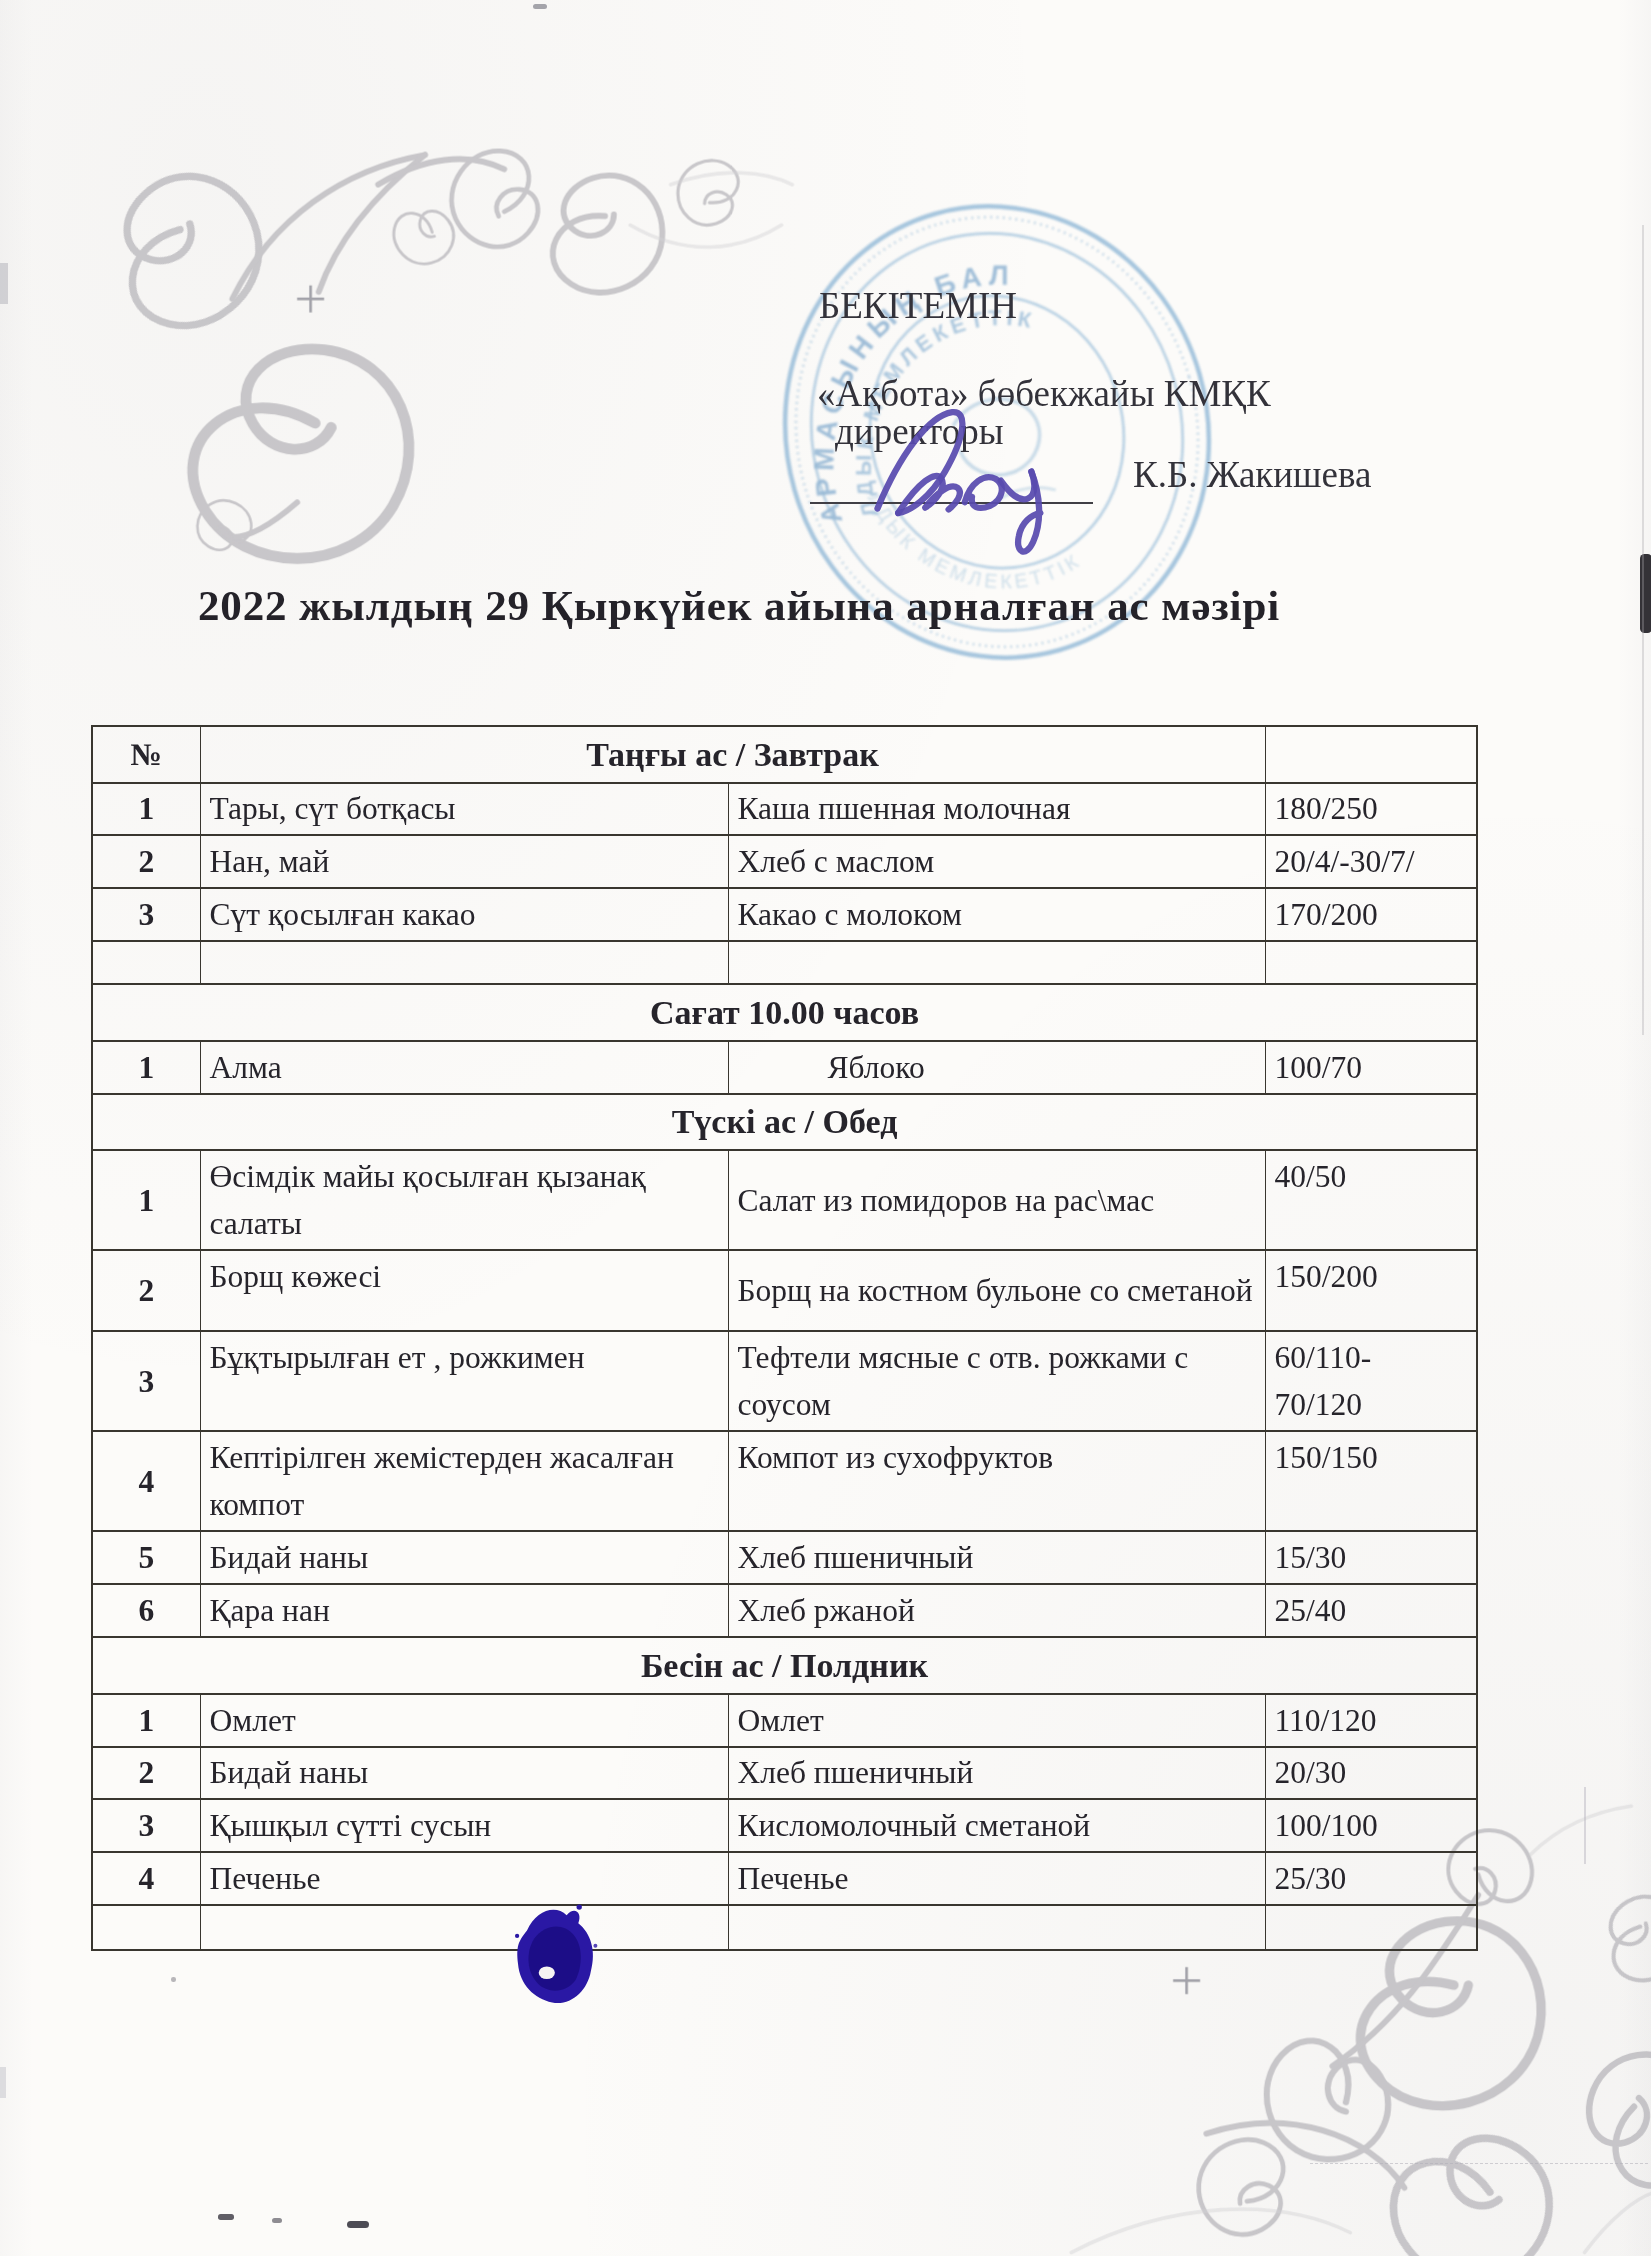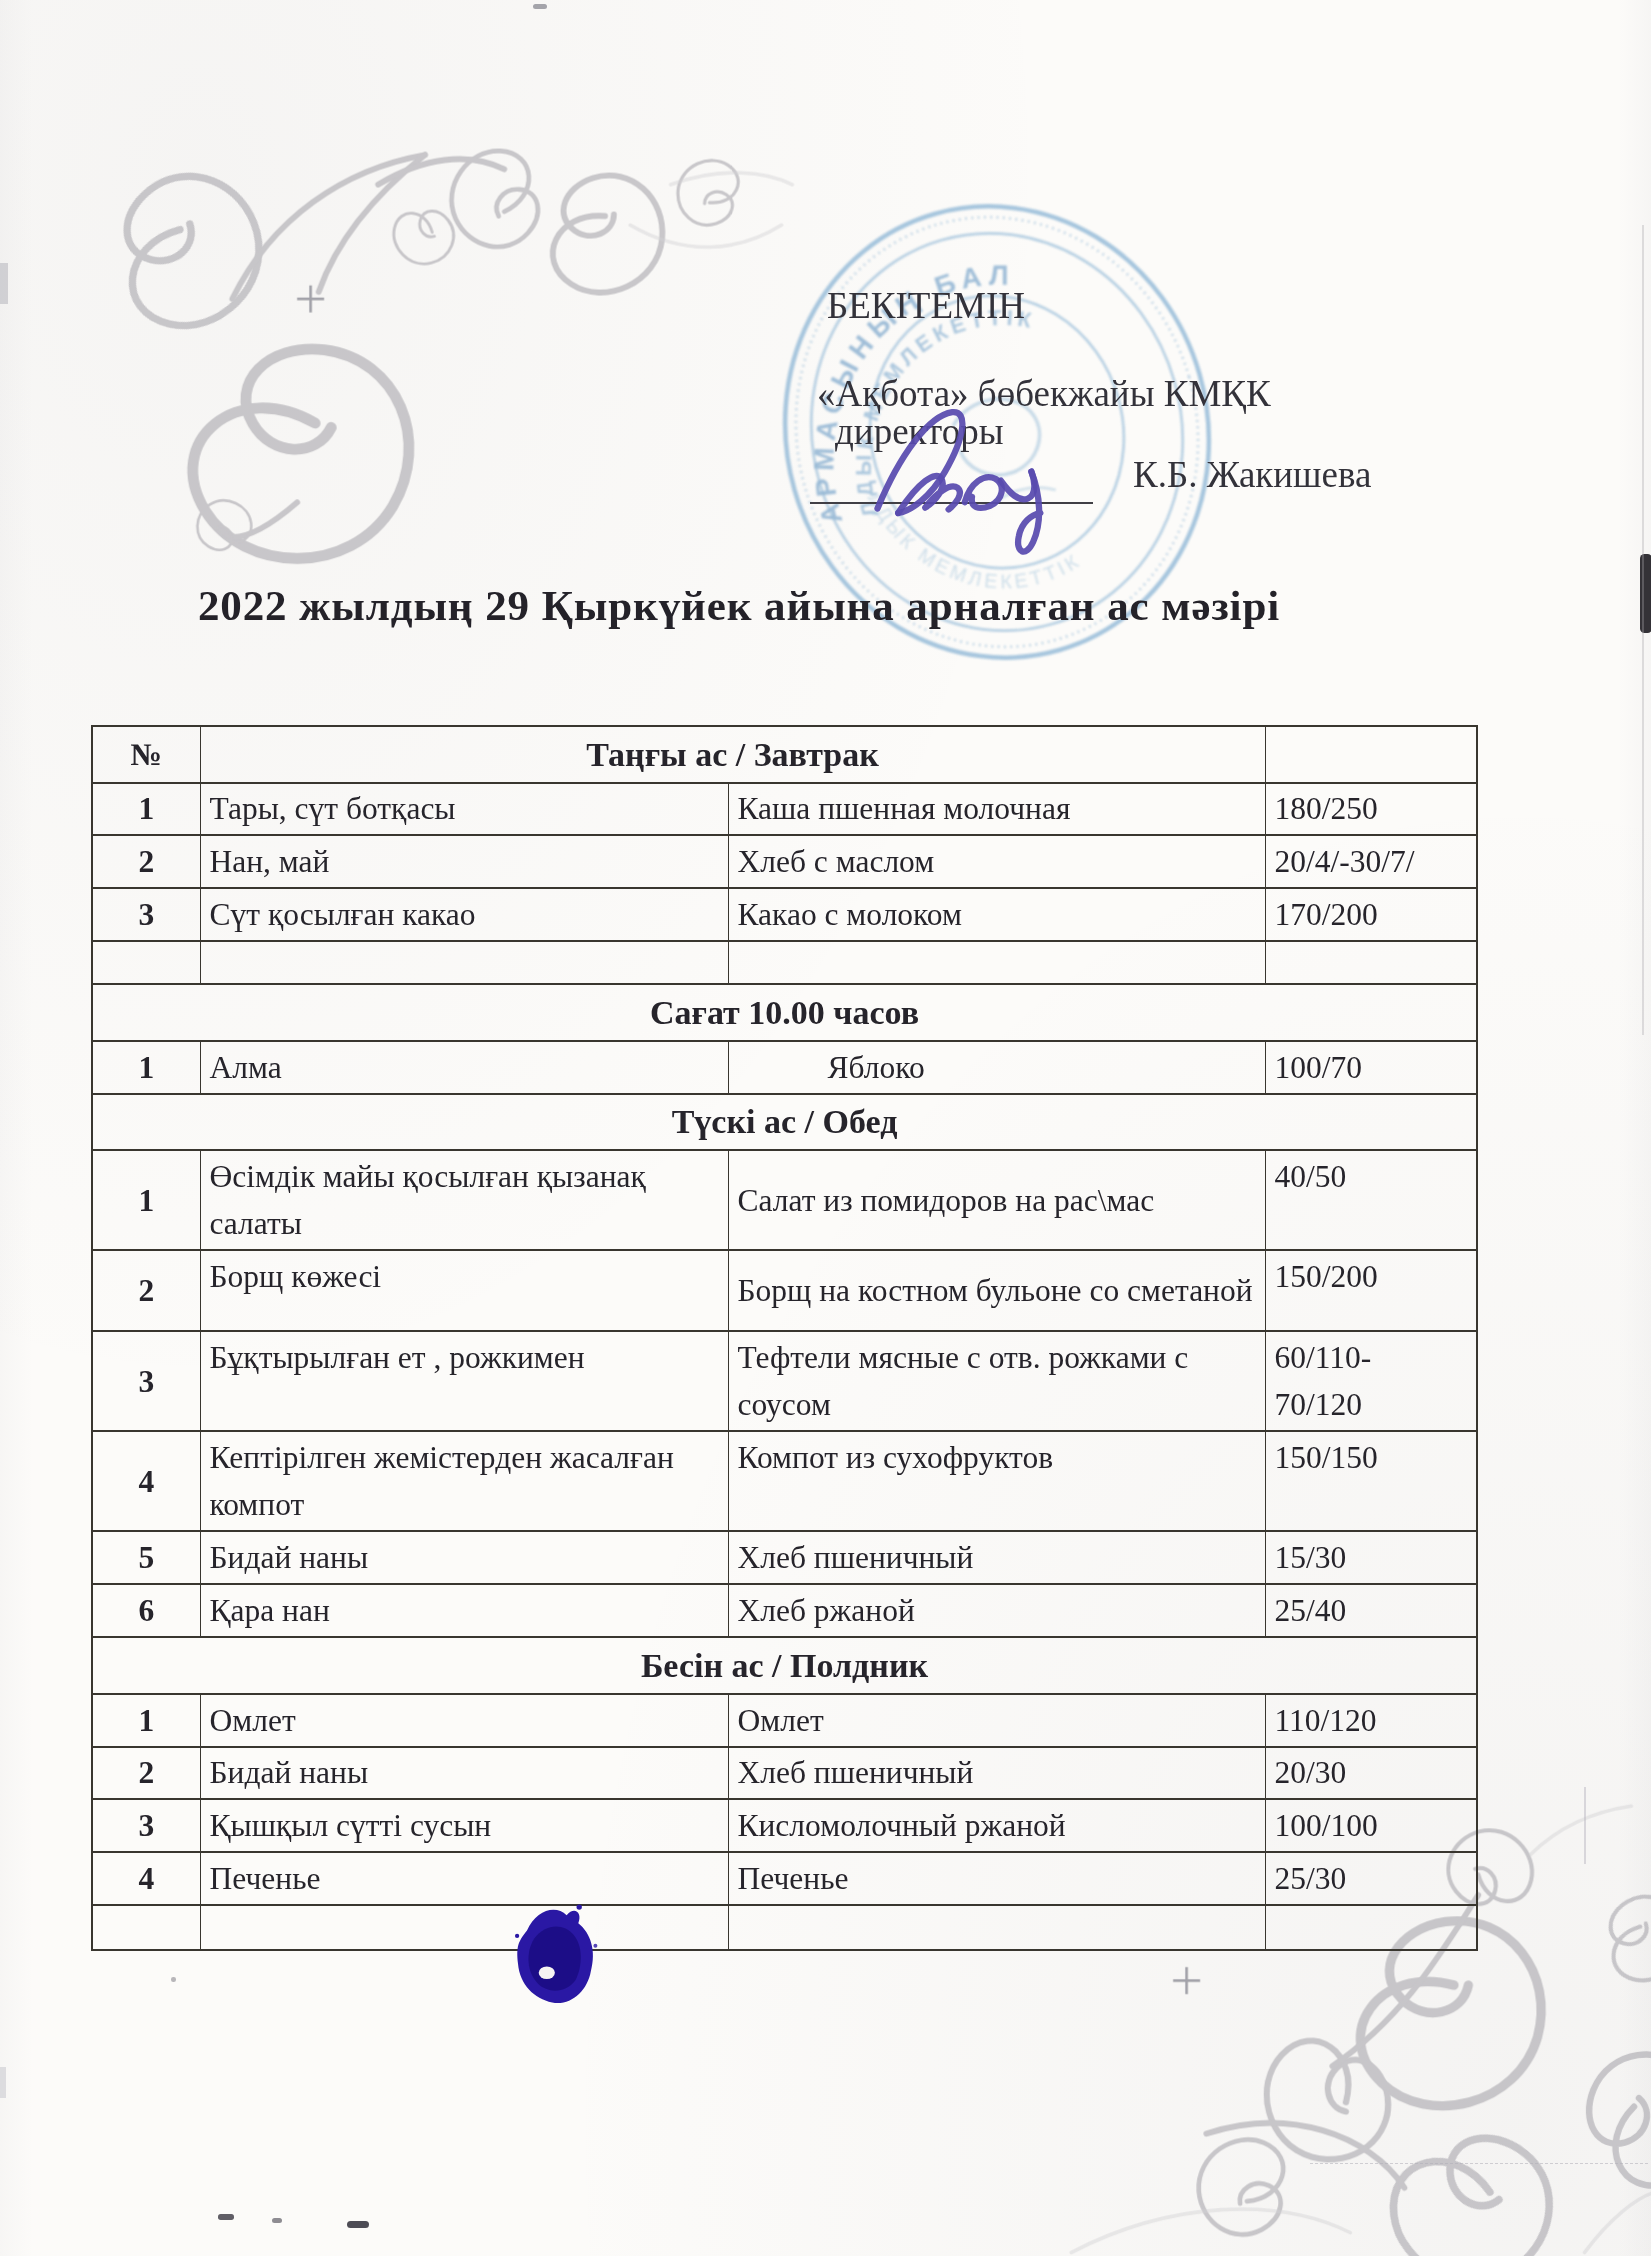--- a/index.html
+++ b/index.html
@@ -24,21 +24,21 @@
   .orn2 { stroke:#aeacb4; stroke-width:4;   fill:none; opacity:.45; stroke-linecap:round; }
   .cross { stroke:#8e8e96; stroke-width:3; opacity:.8; }
   .artifact { position:absolute; }
 
   
   .stamp { position:absolute; left:772px; top:189px; filter:blur(1px); opacity:.78; }
   .stamp * { font-family:"Liberation Sans","DejaVu Sans",sans-serif; }
 
   
   .appr { position:absolute; font-size:37px; white-space:nowrap; color:#33323a; }
-  #appr1 { left:819px; top:284px;margin-left:8px; }
+  #appr1 { left:819px; top:284px; }
   #appr2 { left:817px; top:372px; }
   #appr3 { left:835px; top:410px; }
   #signee { left:1107px; top:453px;margin-left:26px; }
   .sig-line { position:absolute; left:810px; top:502px; width:283px; border-top:2.7px solid #403f45; }
   .sig-svg { position:absolute; left:846px; top:405px; }
   .sig-svg path { stroke:#584aae; stroke-width:7; fill:none; stroke-linecap:round; stroke-linejoin:round; opacity:.93; }
 
   
   .title { position:absolute; text-align:center; font-weight:bold; color:#242229; letter-spacing:0.9px; white-space:nowrap; }
   #title1 { left:81px; top:581px; width:1316px; font-size:43px; }
@@ -256,21 +256,21 @@
         </tr>
         <tr style="height:45px">
           <td class="no">2</td>
           <td class="kk">Бидай наны</td>
           <td class="ru">Хлеб пшеничный</td>
           <td class="pt">20/30</td>
         </tr>
         <tr style="height:41px">
           <td class="no">3</td>
           <td class="kk">Қышқыл сүтті сусын</td>
-          <td class="ru">Кисломолочный ржаной</td>
+          <td class="ru">Кисломолочный сметаной</td>
           <td class="pt">100/100</td>
         </tr>
         <tr style="height:42px">
           <td class="no">4</td>
           <td class="kk">Печенье</td>
           <td class="ru">Печенье</td>
           <td class="pt">25/30</td>
         </tr>
         <tr style="height:45px">
           <td class="no"></td>

